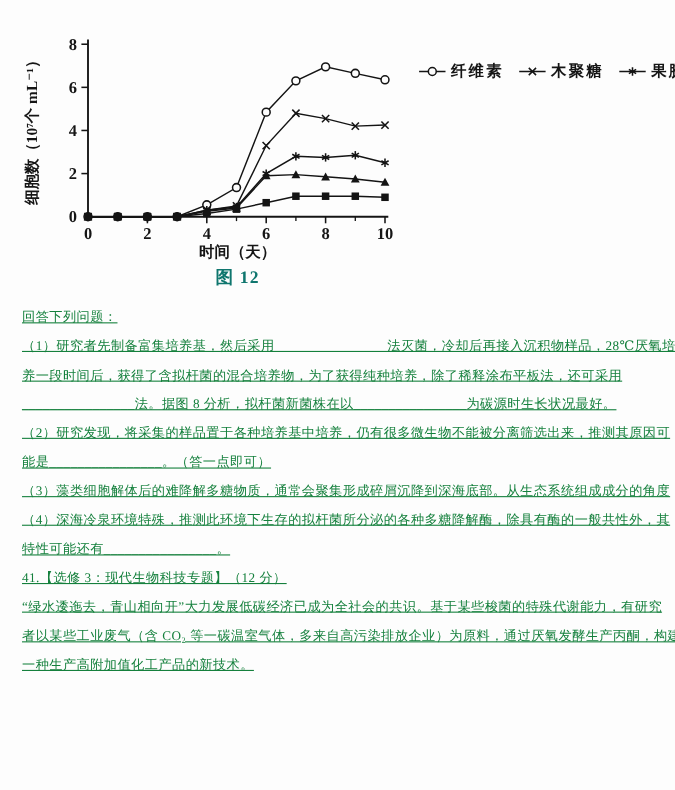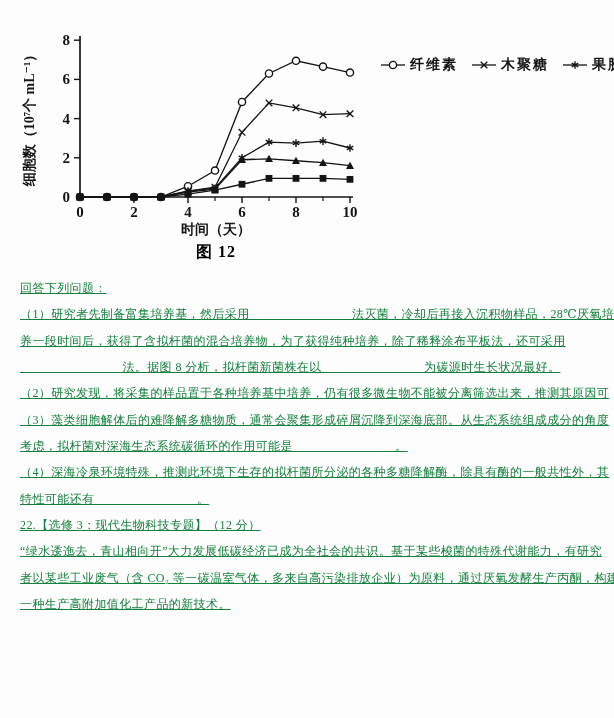--- a/index.html
+++ b/index.html
@@ -27,21 +27,21 @@
     position:absolute;left:380px;top:56px;
     display:flex;flex-direction:row;gap:13px;
   }
   .legend-row{display:flex;align-items:center;gap:4px;}
   .legend-row span{
     font-size:14px;font-weight:bold;color:#151515;
     letter-spacing:2px;white-space:nowrap;
   }
   .figure-caption{
     position:absolute;left:80px;top:242px;width:272px;
-    text-align:center;font-size:16px;font-weight:bold;color:#000000;
+    text-align:center;font-size:16px;font-weight:bold;color:#0f766e;
     letter-spacing:1px;
   }
   .text-block{
     position:absolute;left:20px;top:275px;right:16px;
   }
   .text-line{
     height:26.35px;line-height:26.35px;
     font-size:12px;color:#15803d;
     letter-spacing:0.4px;
     white-space:nowrap;
@@ -232,23 +232,23 @@
     </div>
 
   <div class="figure-caption">图 12</div>
 
   <div class="text-block">
     <div class="text-line">回答下列问题：</div>
     <div class="text-line">（1）研究者先制备富集培养基，然后采用________________法灭菌，冷却后再接入沉积物样品，28℃厌氧培</div>
     <div class="text-line">养一段时间后，获得了含拟杆菌的混合培养物，为了获得纯种培养，除了稀释涂布平板法，还可采用</div>
     <div class="text-line">________________法。据图 8 分析，拟杆菌新菌株在以________________为碳源时生长状况最好。</div>
     <div class="text-line">（2）研究发现，将采集的样品置于各种培养基中培养，仍有很多微生物不能被分离筛选出来，推测其原因可</div>
+    <div class="text-line">能是________________。（答一点即可）</div>
     <div class="text-line">（3）藻类细胞解体后的难降解多糖物质，通常会聚集形成碎屑沉降到深海底部。从生态系统组成成分的角度</div>
-    <div class="text-line">考虑，拟杆菌对深海生态系统碳循环的作用可能是________________。</div>
     <div class="text-line">（4）深海冷泉环境特殊，推测此环境下生存的拟杆菌所分泌的各种多糖降解酶，除具有酶的一般共性外，其</div>
     <div class="text-line">特性可能还有________________。</div>
-    <div class="text-line">22.【选修 3：现代生物科技专题】（12 分）</div>
+    <div class="text-line">41.【选修 3：现代生物科技专题】（12 分）</div>
     <div class="text-line">“绿水逶迤去，青山相向开”大力发展低碳经济已成为全社会的共识。基于某些梭菌的特殊代谢能力，有研究</div>
     <div class="text-line">者以某些工业废气（含 CO₂ 等一碳温室气体，多来自高污染排放企业）为原料，通过厌氧发酵生产丙酮，构建</div>
     <div class="text-line">一种生产高附加值化工产品的新技术。</div>
   </div>
 
 </div>
 
 </body></html>

